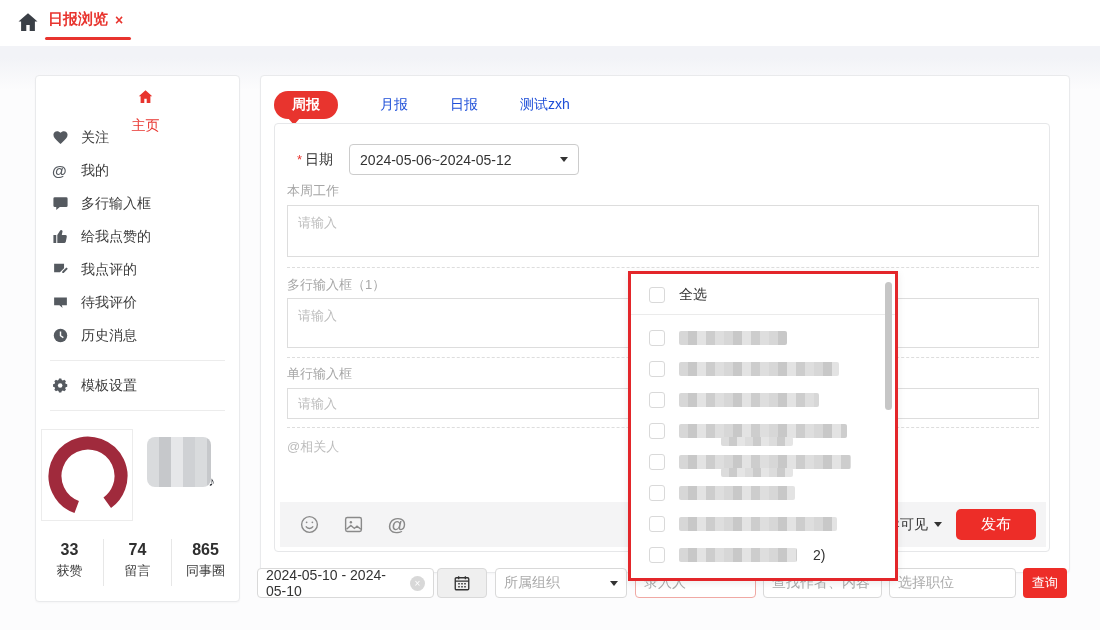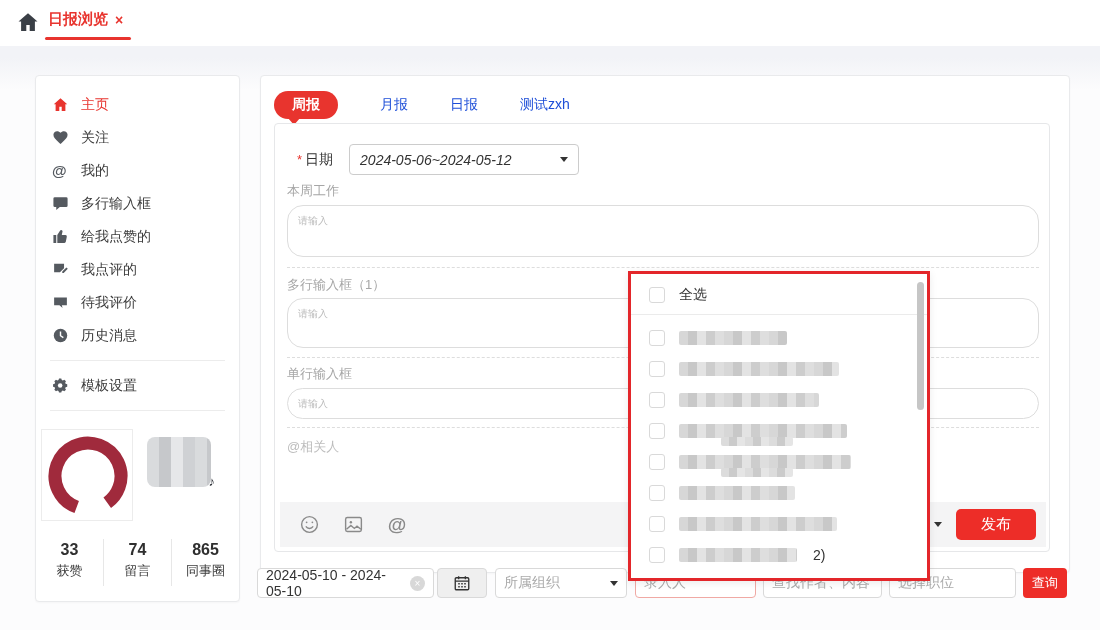--- a/index.html
+++ b/index.html
@@ -13,21 +13,21 @@
   .header-tab .close-x { font-size:14px; font-weight:bold; }
   .header-underline { position:absolute; left:45px; top:37px; width:86px; height:3px; background:#e8342e; border-radius:2px; }
 
   .card { position:absolute; background:#fff; border:1px solid #e9eaec; border-radius:4px; box-shadow:0 1px 2px rgba(0,0,0,.03); }
 
   
   .sidebar { left:35px; top:75px; width:205px; height:527px; }
   .menu { padding-top:12px; }
   .menu-item { display:flex; align-items:center; gap:12px; height:33px; padding-left:16px; font-size:14px; color:#3c3c3c; cursor:pointer; }
   .menu-item .mi-icon { width:17px; height:17px; color:#555a60; flex:0 0 auto; display:flex; }
-  .menu-item.active { color:#e8342e; }
+  .menu-item.active { color:#e8342e;flex-direction:column; }
   .menu-item.active .mi-icon { color:#e8342e; }
   .side-divider { border-top:1px solid #ececec; margin:8px 14px; }
   .avatar-row { display:flex; align-items:flex-start; gap:14px; padding:10px 0 0 5px; }
   .avatar-box { width:92px; height:92px; background:#fff; border:1px solid #ececec; position:relative; overflow:hidden; }
   .avatar-center { position:absolute; left:18px; top:14px; width:56px; height:70px; border-radius:6px;
     background:repeating-linear-gradient(90deg,#d end 0), repeating-linear-gradient(90deg,#d98f9b 0 11px,#c66c80 11px 22px,#e4aeb6 22px 33px,#cf8392 33px 44px),repeating-linear-gradient(0deg,rgba(255,255,255,.30) 0 11px,rgba(120,40,50,.12) 11px 22px); }
   .name-blur { position:relative; width:64px; height:50px; margin-top:8px; border-radius:8px;
     background:repeating-linear-gradient(90deg,#d9dbdd 0 12px,#c6c8cb 12px 24px,#e6e7e9 24px 36px,#cfd1d4 36px 48px),repeating-linear-gradient(0deg,rgba(255,255,255,.35) 0 12px,rgba(0,0,0,.05) 12px 24px); }
   .name-blur .note { position:absolute; right:-4px; bottom:-2px; font-size:13px; color:#2b2f36; }
   .stats { display:flex; margin-top:18px; }
@@ -40,35 +40,35 @@
   .main-card { left:260px; top:75px; width:810px; height:498px; }
   .tabs { position:absolute; left:13px; top:15px; display:flex; align-items:center; gap:42px; }
   .tab { font-size:14px; color:#1d4ed8; cursor:pointer; }
   .tab.active { background:#e8342e; color:#fff; width:64px; height:28px; border-radius:14px; display:flex; align-items:center; justify-content:center; font-weight:bold; position:relative; }
   .tab.active::after { content:""; position:absolute; left:14px; bottom:-6px; border:6px solid transparent; border-top:7px solid #e8342e; border-bottom:0; }
 
   .form-panel { position:absolute; left:13px; top:47px; width:776px; height:429px; border:1px solid #e6e7e9; border-radius:4px; background:#fff; }
   .date-row { position:absolute; left:22px; top:20px; display:flex; align-items:center; gap:16px; font-size:14px; color:#333; }
   .req { color:#e8342e; margin-right:3px; font-size:13px; }
   .select-box { width:230px; height:31px; border:1px solid #ccc; border-radius:4px; display:flex; align-items:center; padding:0 10px; font-size:14px; color:#333; cursor:pointer; background:#fff; }
-  .select-box .grow { flex:1;font-style:italic; }
+  .select-box .grow { flex:1; }
   .caret { width:0; height:0; border:4px solid transparent; border-top:5px solid #333; margin-top:4px; }
   .f-label { position:absolute; left:12px; font-size:13px; color:#a6a6a6; }
-  .f-area, .f-input { position:absolute; left:12px; width:752px; border:1px solid #ddd; border-radius:16px; font-family:"Liberation Sans",sans-serif; font-size:10px; color:#333; padding:8px 10px; resize:none; outline:none; background:#fff; }
+  .f-area, .f-input { position:absolute; left:12px; width:752px; border:1px solid #ddd; border-radius:0; font-family:"Liberation Sans",sans-serif; font-size:13px; color:#333; padding:8px 10px; resize:none; outline:none; background:#fff; }
   .f-area::placeholder, .f-input::placeholder, .mention::placeholder { color:#bdbdbd; }
   .dashed { position:absolute; left:12px; width:752px; border-top:1px dashed #ddd; }
   .mention { position:absolute; left:12px; top:306px; width:752px; height:64px; border:none; resize:none; outline:none; font-family:"Liberation Sans",sans-serif; font-size:13px; color:#333; padding:8px 0; background:transparent; }
   .form-toolbar { position:absolute; left:5px; top:378px; width:766px; height:45px; background:#f4f4f5; display:flex; align-items:center; padding:0 10px 0 18px; }
   .tb-icon { width:22px; height:22px; color:#8a8a8a; margin-right:22px; cursor:pointer; display:flex; align-items:center; justify-content:center; }
   .tb-at { font-size:19px; font-weight:bold; color:#8a8a8a; margin-right:0; }
   .vis-drop { margin-left:auto; display:flex; align-items:center; gap:6px; font-size:14px; color:#333; cursor:pointer; }
   .publish-btn { width:80px; height:31px; margin-left:14px; background:#ed2d28; color:#fff; font-size:15px; border:none; border-radius:5px; cursor:pointer; font-family:"Liberation Sans",sans-serif; }
 
   
-  .dd-panel { position:absolute; left:628px; top:271px; width:302px; height:310px; background:#fff; border:3px solid #e3262a; z-index:20; box-shadow:0 2px 8px rgba(0,0,0,.08); }
+  .dd-panel { position:absolute; left:628px; top:271px; width:270px; height:310px; background:#fff; border:3px solid #e3262a; z-index:20; box-shadow:0 2px 8px rgba(0,0,0,.08); }
   .dd-head { display:flex; align-items:center; gap:14px; height:34px; padding:8px 0 0 18px; }
   .dd-head-label { font-size:14px; color:#333; }
   .dd-sep { border-top:1px solid #ebebeb; margin-top:6px; }
   .checkbox { width:16px; height:16px; border:1px solid #d9d9d9; border-radius:3px; background:#fff; flex:0 0 auto; cursor:pointer; }
   .dd-list { position:absolute; left:0; top:48px; right:0; }
   .dd-item { position:relative; display:flex; align-items:center; gap:14px; height:31px; padding-left:18px; }
   .mosaic { height:14px; border-radius:2px;
     background:repeating-linear-gradient(90deg,#d7d7d7 0 9px,#c8c8c8 9px 18px,#e3e3e3 18px 27px,#cdcdcd 27px 36px,#dedede 36px 45px),repeating-linear-gradient(0deg,rgba(255,255,255,.4) 0 4px,rgba(0,0,0,.04) 4px 8px); }
   .dd-item:nth-child(1) .mosaic { width:108px; }
   .dd-item:nth-child(2) .mosaic { width:160px; }

